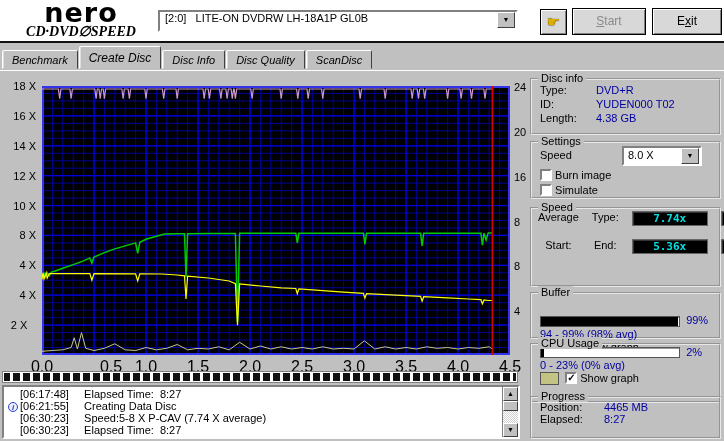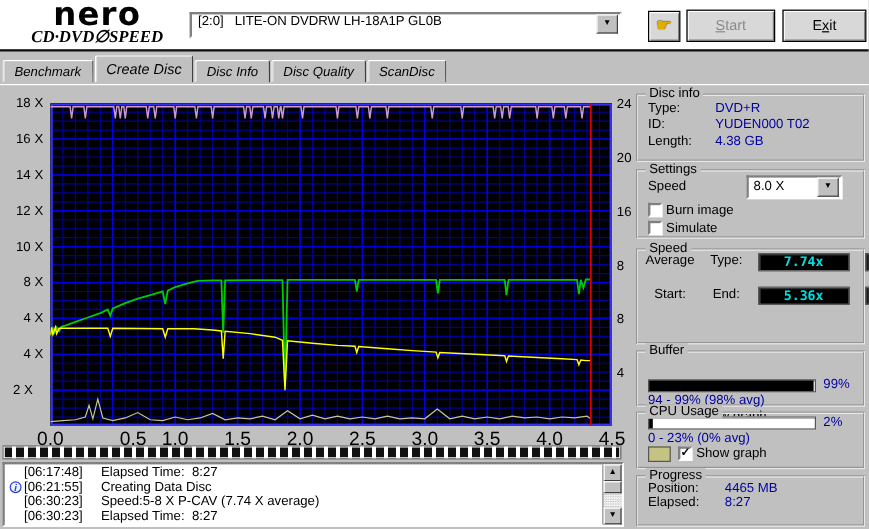--- a/index.html
+++ b/index.html
@@ -296,21 +296,21 @@
     <span class="navy">99%</span>
   </div>
   <div class="row navy" style="height:13px;">94 - 99% (98% avg)</div>
   <div class="row" style="height:15px;">
     <span class="swatch" id="buffer-swatch" style="background: rgb(199, 136, 199);"></span>&nbsp;&nbsp;
     <span class="cbx">✓</span>&nbsp;
     <span>Show graph</span>
   </div>
 </div>
 
-<div class="group" style="top:343px;height:48px;">
+<div class="group" style="top:343px;height:60px;">
   <span class="gtitle">CPU Usage</span>
   <div class="row" style="align-items:center;height:13px;padding-top:2px;">
     <span class="bar">
         <div id="cpu-fill" style="width: 2%;"></div>
       </span>&nbsp;&nbsp;
     <span class="navy">2%</span>
   </div>
   <div class="row navy" style="height:13px;">0 - 23% (0% avg)</div>
   <div class="row" style="height:15px;">
     <span class="swatch" id="cpu-swatch" style="background: rgb(195, 195, 131);"></span>&nbsp;&nbsp;

